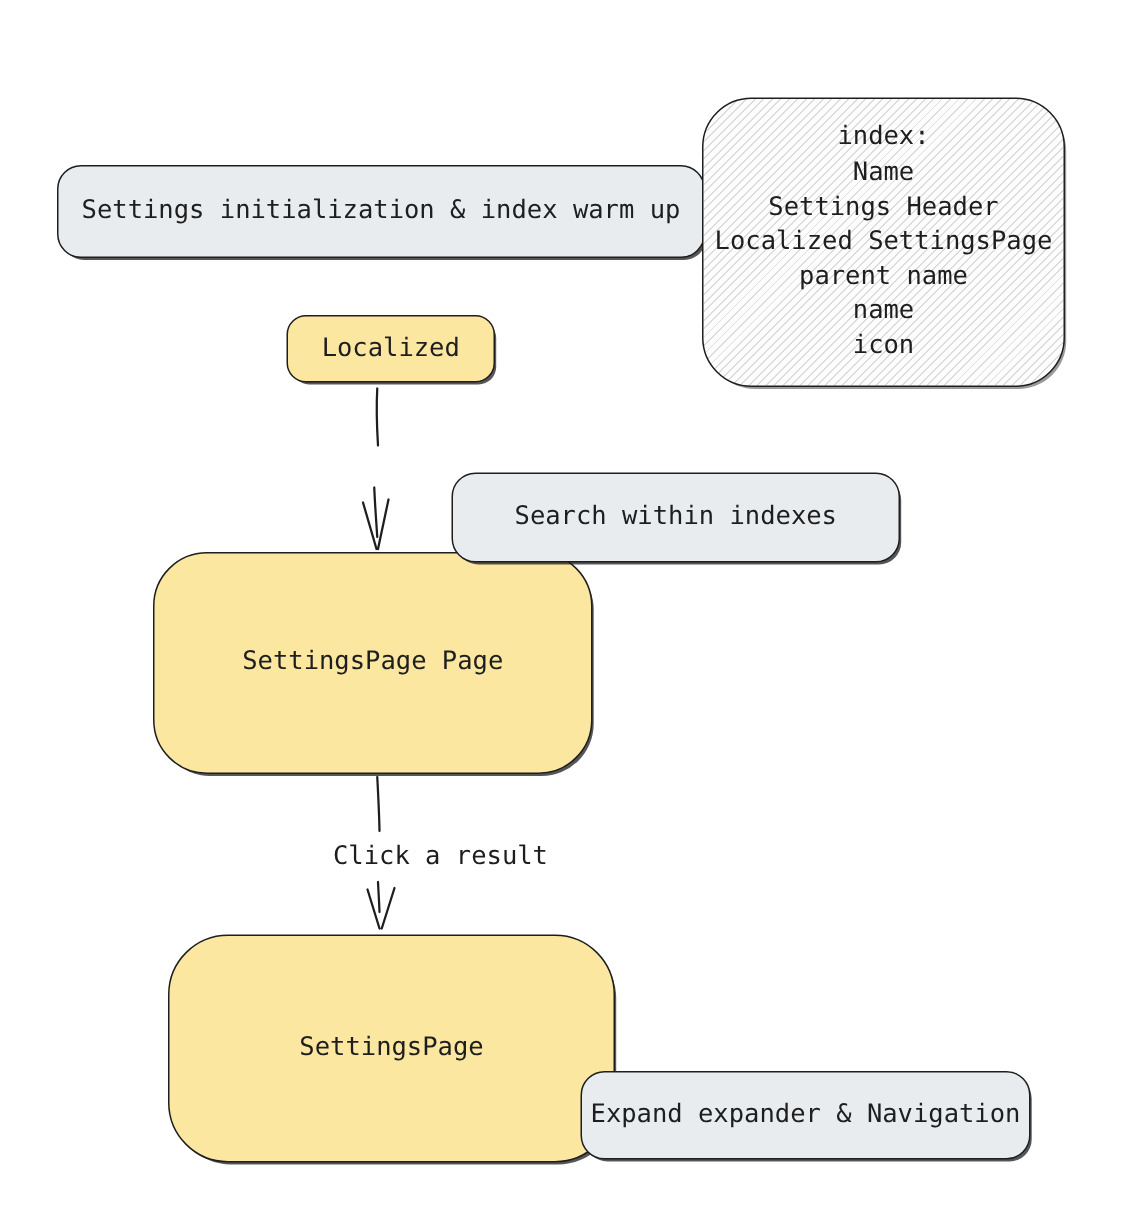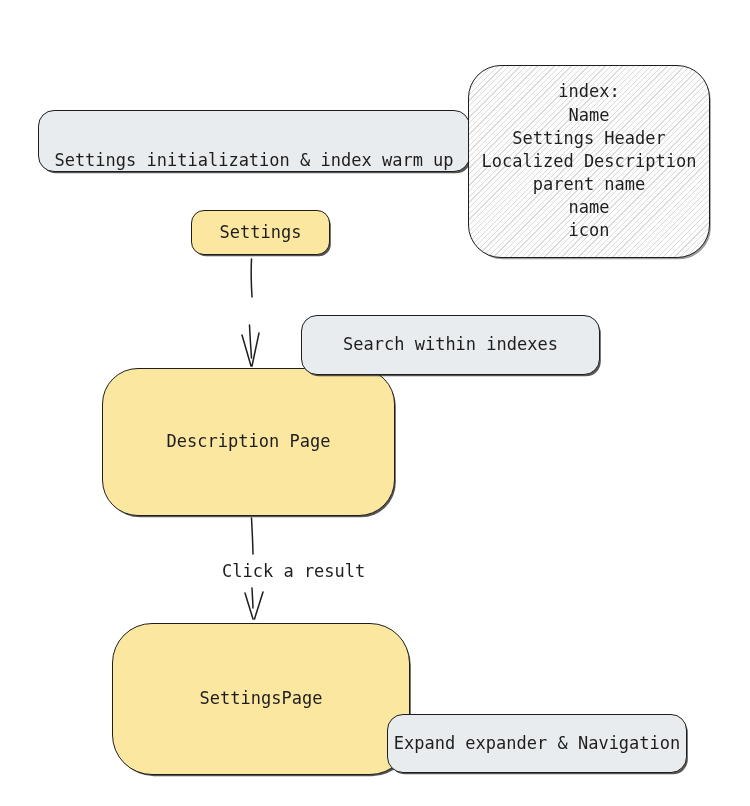--- a/index.html
+++ b/index.html
@@ -21,21 +21,21 @@
     align-items: center;
     justify-content: center;
     font-size: 17px;
     line-height: 1.25;
     white-space: nowrap;
     box-shadow: 2px 2.5px 0 -1.2px rgba(30,30,30,0.75);
   }
   .gray   { background: #e9ecef; border-radius: 16px; }
   .yellow { background: #fbe7a0; }
 
-  .node.init-note     { left: 38px;  top: 110px; width: 432px; height: 62px;  z-index: 1; align-items: flex-end; }
+  .node.init-note     { left: 38px;  top: 110px; width: 432px; height: 62px;  z-index: 1; }
   .node.index-note    { left: 468px; top: 65px;  width: 242px; height: 193px; z-index: 2;
                         border-radius: 33px;
                         background:
                           repeating-linear-gradient(135deg,
                             #dcdcdc 0px, #dcdcdc 0.9px,
                             rgba(0,0,0,0) 0.9px, rgba(0,0,0,0) 4px),
                           #fdfdfd;
                         box-shadow: 2px 2.5px 0 -1.2px rgba(30,30,30,0.45);
                         flex-direction: column; }
   .index-lines { display: flex; flex-direction: column; align-items: center; text-align: center; }
@@ -77,39 +77,39 @@
 
   <div class="node gray init-note">
     <span>Settings initialization &amp; index warm up</span>
   </div>
 
   <div class="node index-note">
     <div class="index-lines">
       <span>index:</span>
       <span>Name</span>
       <span>Settings Header</span>
-      <span>Localized Description</span>
+      <span>Localized SettingsPage</span>
       <span>parent name</span>
       <span>name</span>
       <span>icon</span>
     </div>
   </div>
 
   <div class="node yellow search-box">
-    <span>Settings</span>
+    <span>Localized</span>
   </div>
 
   <div class="floating-label click-label">Click a result</div>
 
   <div class="node gray search-within">
     <span>Search within indexes</span>
   </div>
 
   <div class="node yellow search-result">
-    <span>Description Page</span>
+    <span>SettingsPage Page</span>
   </div>
 
   <div class="node yellow settings-page">
     <span>SettingsPage</span>
   </div>
 
   <div class="node gray expand-note">
     <span>Expand expander &amp; Navigation</span>
   </div>
 

